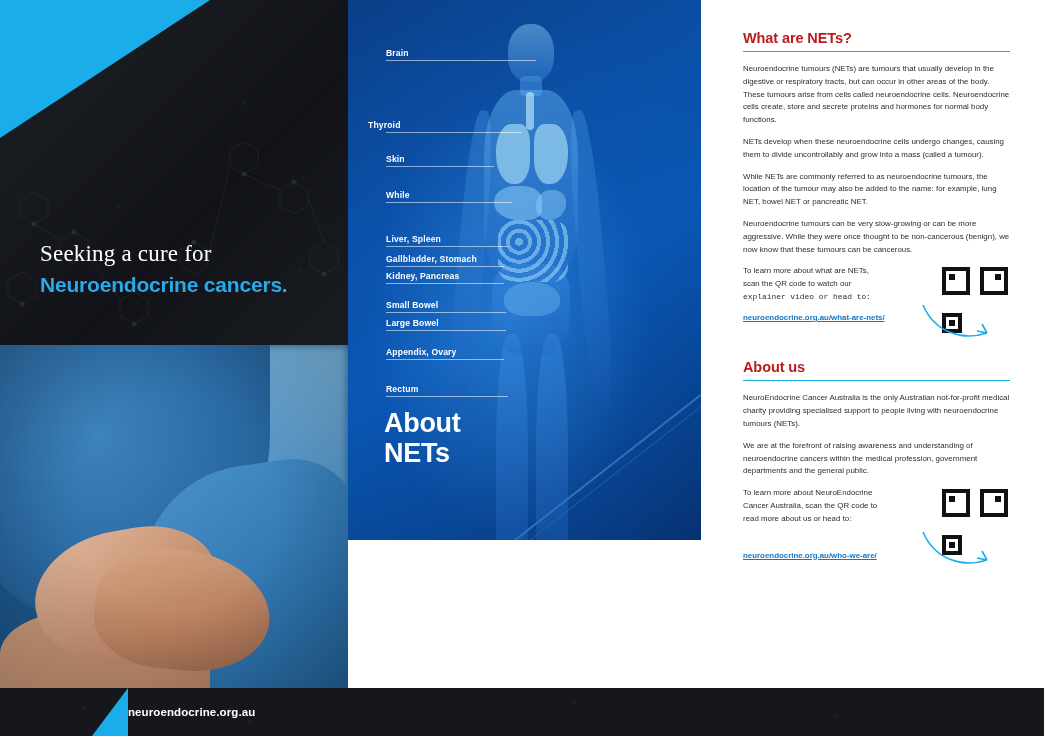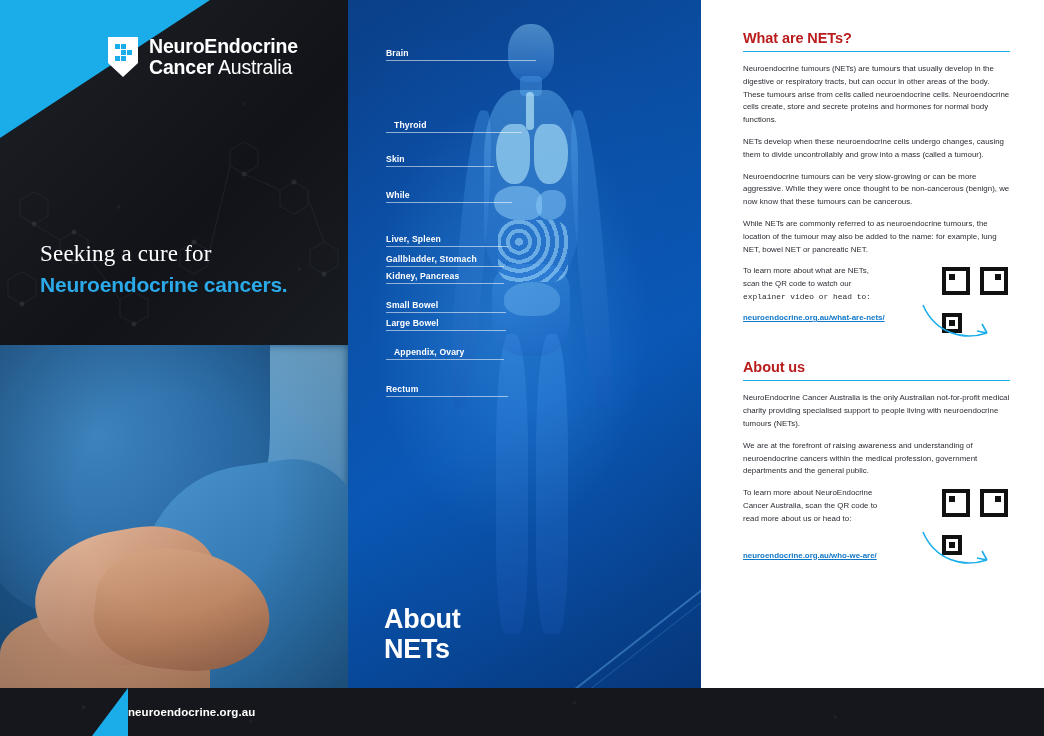--- a/index.html
+++ b/index.html
@@ -136,21 +136,21 @@
   .footer-cyan-tri {
     position: absolute; left: 93px; top: 0;
     width: 0; height: 0;
     border-bottom: 41px solid #1badea;
     border-left: 32px solid transparent;
   }
 
   
   .mid-panel {
     position: relative;
-    width: 353px; height: 736px;
+    width: 353px; height: 540px;
     flex: 0 0 353px;
     background: linear-gradient(150deg, #0b3f88 0%, #0a4fa5 30%, #0957b4 55%, #063272 100%);
     overflow: hidden;
   }
   .mid-glow {
     position: absolute; left: -40px; top: 40px;
     width: 420px; height: 620px;
     background: radial-gradient(ellipse at 48% 45%, rgba(80,180,255,0.35) 0%, rgba(20,90,190,0.12) 45%, rgba(0,0,0,0) 72%);
   }
   .mid-diag {
@@ -356,37 +356,20 @@
             <circle cx="244" cy="174" r="2.5"></circle>
           <circle cx="294" cy="182" r="2.5"></circle>
             <circle cx="324" cy="274" r="2.5"></circle>
           <circle cx="194" cy="242" r="2.5"></circle>
             <circle cx="134" cy="324" r="2.5"></circle>
         </g>
       </svg>
 
       <div class="cyan-triangle"></div>
 
-      <div class="logo-block">
-        <div class="logo-mark">
-          <svg viewBox="0 0 34 40" width="34" height="40">
-            <path d="M2 0 H32 V26 L17 40 L2 26 Z" fill="#ffffff"></path>
-            <rect x="9" y="7" width="5" height="5" fill="#1badea"></rect>
-            <rect x="15" y="7" width="5" height="5" fill="#1badea"></rect>
-            <rect x="15" y="13" width="5" height="5" fill="#1badea"></rect>
-            <rect x="21" y="13" width="5" height="5" fill="#1badea"></rect>
-            <rect x="9" y="19" width="5" height="5" fill="#1badea"></rect>
-            <rect x="15" y="19" width="5" height="5" fill="#1badea"></rect>
-          </svg>
-        </div>
-        <div class="logo-text">
-          <div class="logo-l1">NeuroEndocrine</div>
-          <div class="logo-l2"><span>Cancer</span><span class="light"> Australia</span></div>
-        </div>
-      </div>
 
       <div class="tagline">
         <div class="tagline-1">Seeking a cure for</div>
         <div class="tagline-2">Neuroendocrine cancers.</div>
       </div>
     </div>
 
     <div class="left-photo">
       <div class="photo-bg-blur"></div>
       <div class="photo-shirt"></div>
@@ -421,21 +404,21 @@
       <div class="organ o-lung-r"></div>
       <div class="organ o-liver"></div>
       <div class="organ o-stomach"></div>
       <div class="organ o-intestine"></div>
       <div class="organ o-pelvis"></div>
     </div>
 
     <div class="mid-label" style="left:38px; top:48px;">Brain</div>
     <div class="mid-leader" style="left:38px; top:60px; width:150px;"></div>
 
-    <div class="mid-label" style="left:46px; top:120px;">Thyroid</div>
+    <div class="mid-label" style="left:20px; top:120px;">Thyroid</div>
     <div class="mid-leader" style="left:38px; top:132px; width:136px;"></div>
 
     <div class="mid-label" style="left:38px; top:154px;">Skin</div>
     <div class="mid-leader" style="left:38px; top:166px; width:108px;"></div>
 
     <div class="mid-label" style="left:38px; top:190px;">While</div>
     <div class="mid-leader" style="left:38px; top:202px; width:126px;"></div>
 
     <div class="mid-label" style="left:38px; top:234px;">Liver, Spleen</div>
     <div class="mid-leader" style="left:38px; top:246px; width:122px;"></div>
@@ -445,42 +428,42 @@
 
     <div class="mid-label" style="left:38px; top:271px;">Kidney, Pancreas</div>
     <div class="mid-leader" style="left:38px; top:283px; width:118px;"></div>
 
     <div class="mid-label" style="left:38px; top:300px;">Small Bowel</div>
     <div class="mid-leader" style="left:38px; top:312px; width:120px;"></div>
 
     <div class="mid-label" style="left:38px; top:318px;">Large Bowel</div>
     <div class="mid-leader" style="left:38px; top:330px; width:120px;"></div>
 
-    <div class="mid-label" style="left:46px; top:347px;">Appendix, Ovary</div>
+    <div class="mid-label" style="left:38px; top:347px;">Appendix, Ovary</div>
     <div class="mid-leader" style="left:38px; top:359px; width:118px;"></div>
 
     <div class="mid-label" style="left:38px; top:384px;">Rectum</div>
     <div class="mid-leader" style="left:38px; top:396px; width:122px;"></div>
 
     <div class="mid-title">
       <div>About</div>
       <div>NETs</div>
     </div>
   </div>
 
   <div class="right-panel">
 
     <div>
       <div class="sec-title">What are NETs?</div>
       <div class="sec-rule"></div>
 
       <p class="body-p">Neuroendocrine tumours (NETs) are tumours that usually develop in the digestive or respiratory tracts, but can occur in other areas of the body. These tumours arise from cells called neuroendocrine cells. Neuroendocrine cells create, store and secrete proteins and hormones for normal body functions.</p>
       <p class="body-p">NETs develop when these neuroendocrine cells undergo changes, causing them to divide uncontrollably and grow into a mass (called a tumour).</p>
+      <p class="body-p">While NETs are commonly referred to as neuroendocrine tumours, the location of the tumour may also be added to the name: for example, lung NET, bowel NET or pancreatic NET.</p>
       <p class="body-p">Neuroendocrine tumours can be very slow-growing or can be more aggressive. While they were once thought to be non-cancerous (benign), we now know that these tumours can be cancerous.</p>
-      <p class="body-p">While NETs are commonly referred to as neuroendocrine tumours, the location of the tumour may also be added to the name: for example, lung NET, bowel NET or pancreatic NET.</p>
 
       <div class="qr-row">
         <div class="qr-text">
           <div class="body-p" style="margin-bottom:0;">To learn more about what are NETs,</div>
           <div class="body-p" style="margin-bottom:0;">scan the QR code to watch our</div>
           <div class="body-p" style="margin-bottom:2px;font-family:Liberation Mono, monospace;">explainer video or head to:</div>
           <a class="qr-link" href="#">neuroendocrine.org.au/what-are-nets/</a>
         </div>
 
         <div class="qr-code">

